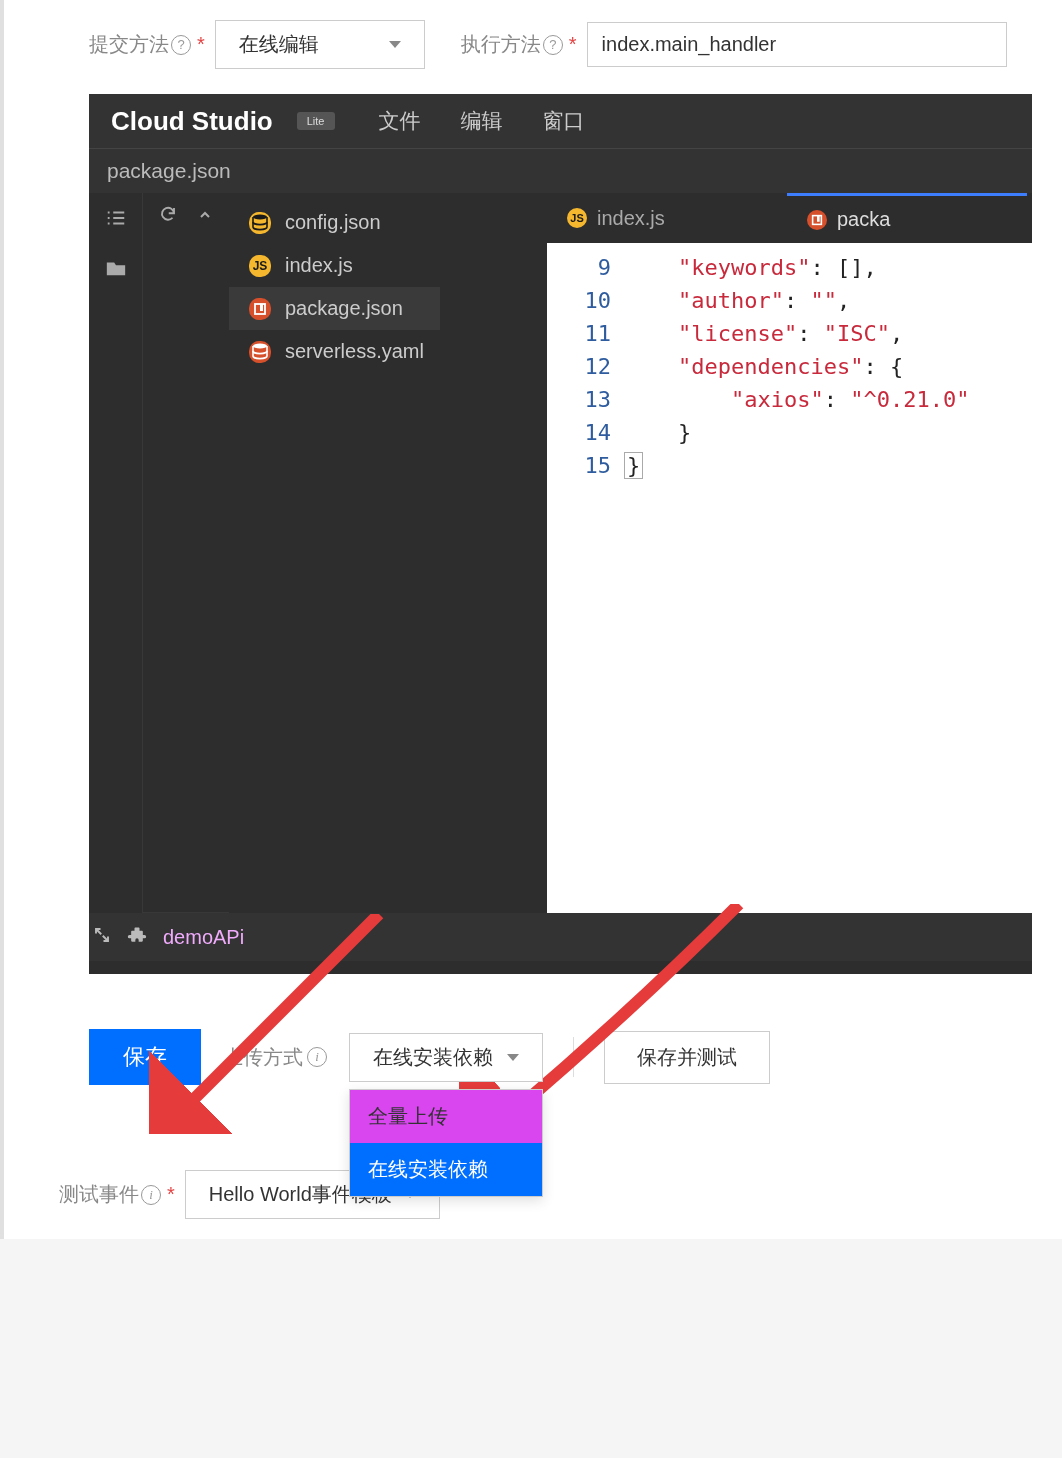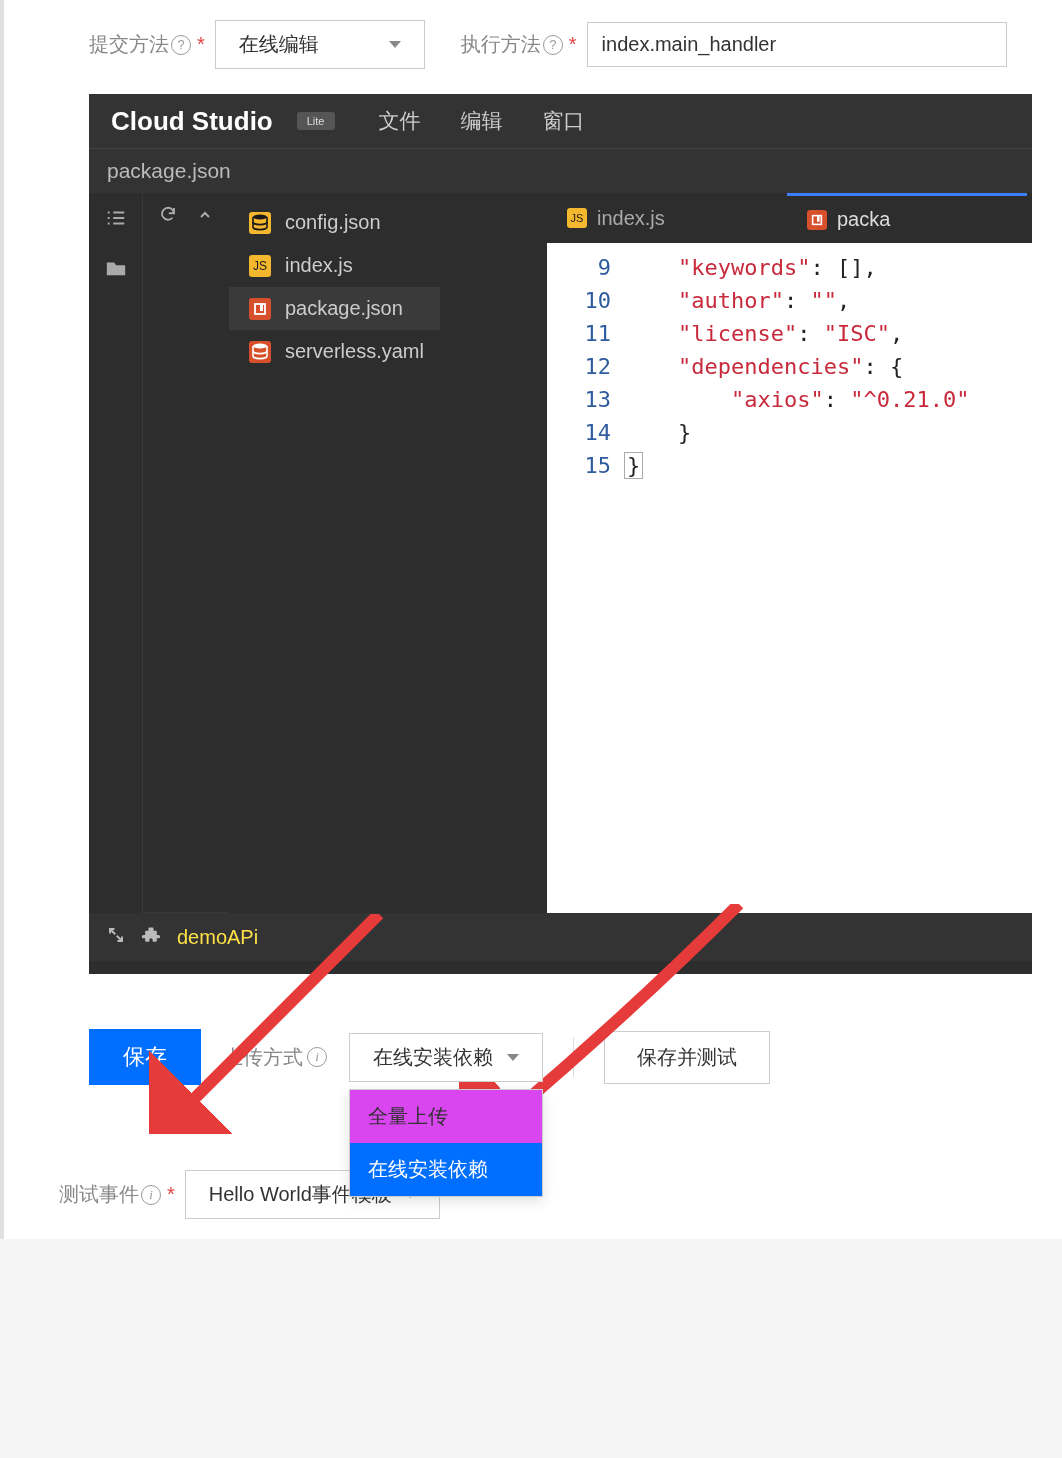--- a/index.html
+++ b/index.html
@@ -193,26 +193,26 @@
       color: #ccc;
       font-size: 20px;
       cursor: pointer;
     }
     .file-item.active {
       background: #3a3a3a;
     }
     .file-icon {
       width: 22px;
       height: 22px;
-      border-radius: 3px;
+      border-radius: 10px;
       display: flex;
       align-items: center;
       justify-content: center;
       font-size: 12px;
-      font-weight: 400;
+      font-weight: 700;
       color: #1a1a1a;
     }
     .fi-yellow { background: #f5b72e; }
     .fi-orange { background: #d6502b; color: #fff; }
     .fi-orange svg { display:block; }
 
     .editor-main {
       flex: 1;
       background: #fff;
       display: flex;
@@ -261,22 +261,22 @@
       padding-top: 8px;
       color: #222;
       white-space: pre;
     }
     .tok-red { color: #c8293b; }
     .tok-black { color: #222; }
     .cursor-box { outline: 1px solid #aaa; padding: 0 2px; }
 
     .editor-statusbar {
       background: #333333;
-      padding: 10px 18px;
-      color: #fde047;
+      padding: 10px 4px;
+      color: #f0abfc;
       font-size: 20px;
       display: flex;
       align-items: center;
       gap: 16px;
       height: 48px;
     }
 
     
     .arrow {
       position: absolute;

